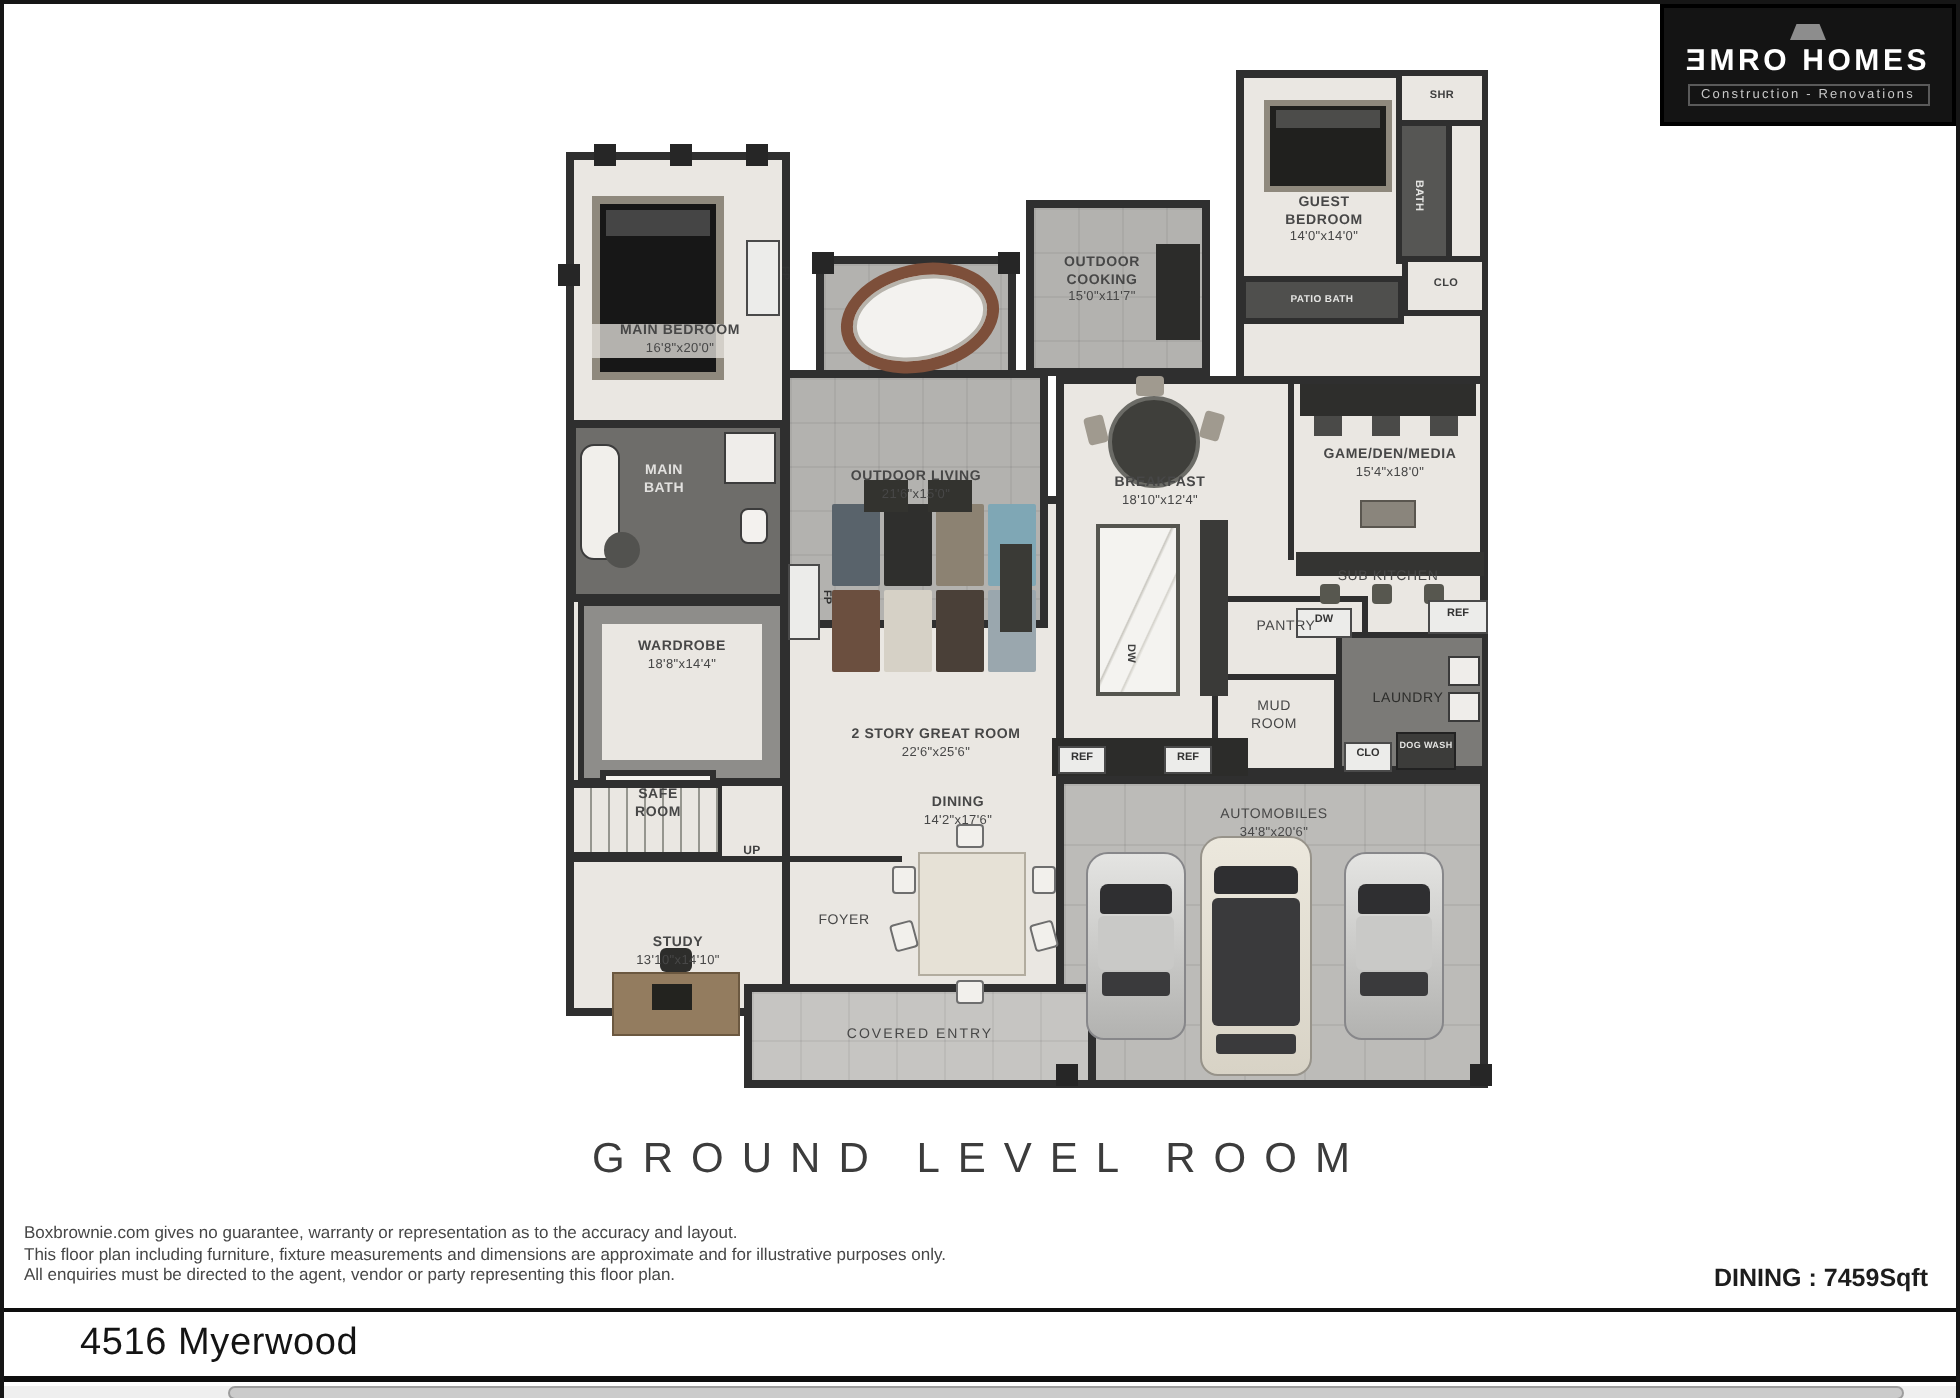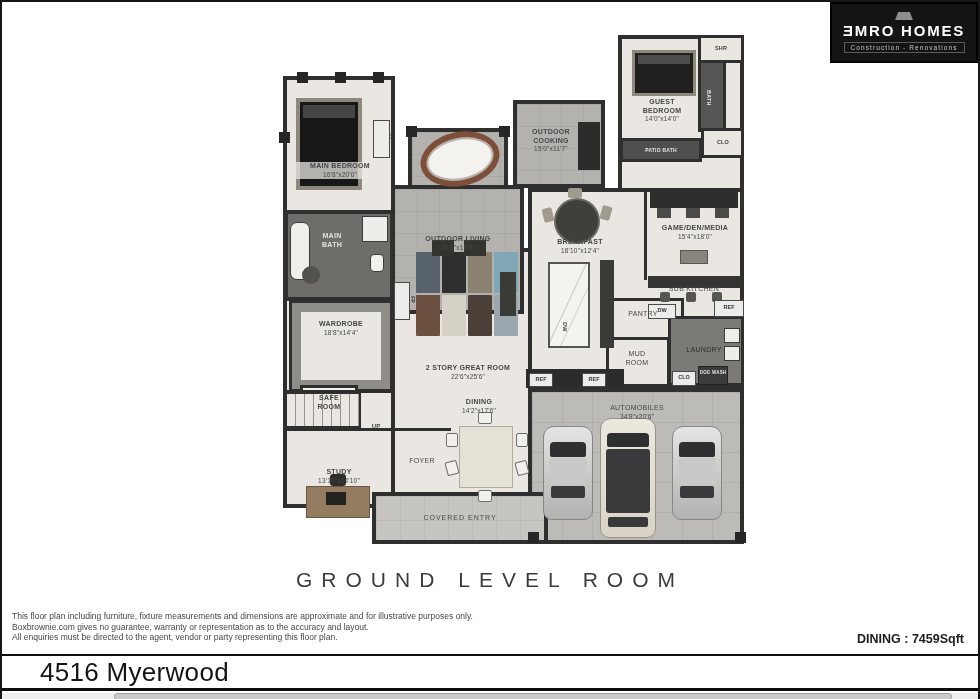--- a/index.html
+++ b/index.html
@@ -30,21 +30,21 @@
   .chair{position:absolute;width:12px;height:10px;background:#f2f0ec;border:1px solid #6e6e6e;border-radius:2px;z-index:5;}
   
   .logo{position:absolute;right:0;top:0;width:144px;height:57px;background:#141414;border:2px solid #000;z-index:10;display:flex;flex-direction:column;align-items:center;justify-content:center;}
   .logo-icon{width:18px;height:8px;background:#8d8d8d;clip-path:polygon(18% 0,82% 0,100% 100%,0 100%);margin-bottom:3px;}
   .brand{color:#fff;font-size:15px;font-weight:700;letter-spacing:1.8px;line-height:16px;}
   .tagline{color:#c9c9c9;font-size:6.5px;letter-spacing:1.1px;border:1px solid #5a5a5a;padding:1px 6px;margin-top:3px;}
   .plan-title{position:absolute;left:0;right:0;top:566px;text-align:center;font-size:21px;letter-spacing:9px;color:#3c3c3c;font-weight:500;z-index:10;}
   .disclaimer{position:absolute;left:10px;top:609px;font-size:8.5px;line-height:10.5px;color:#474747;z-index:10;}
   .total{position:absolute;right:14px;top:630px;font-size:12.5px;font-weight:700;color:#1d1d1d;z-index:10;}
   .addr-bar{position:absolute;left:0;right:0;top:652px;height:37px;background:#fff;border-top:2px solid #0e0e0e;border-bottom:3px solid #0e0e0e;box-sizing:border-box;display:flex;align-items:center;padding-left:38px;z-index:10;}
-  .addr{font-size:26px;color:#141414;letter-spacing:.3px;}
+  .addr{font-size:19px;color:#141414;letter-spacing:.3px;}
   .hscroll{position:absolute;left:0;right:0;top:691px;height:8px;background:#efefef;z-index:10;}
   .hthumb{position:absolute;left:112px;top:0;width:838px;height:7px;background:#cbcbcb;border:1px solid #9d9d9d;border-radius:4px;box-sizing:border-box;}
 </style>
 </head>
 <body>
 
 <div class="page">
 
   <div class="logo">
     <div class="logo-icon"></div>
@@ -258,22 +258,22 @@
   </div>
   <div class="car" style="left:670px;top:424px;width:48px;height:92px;">
     <div class="ws"></div>
     <div class="roof"></div>
     <div class="rw"></div>
   </div>
 
   <div class="plan-title">GROUND LEVEL ROOM</div>
 
   <div class="disclaimer">
+    <div>Boxbrownie.com gives no guarantee, warranty or representation as to the accuracy and layout.</div>
     <div>This floor plan including furniture, fixture measurements and dimensions are approximate and for illustrative purposes only.</div>
-    <div>Boxbrownie.com gives no guarantee, warranty or representation as to the accuracy and layout.</div>
     <div>All enquiries must be directed to the agent, vendor or party representing this floor plan.</div>
   </div>
 
   <div class="total">DINING : 7459Sqft</div>
 
   <div class="addr-bar">
     <span class="addr">4516 Myerwood</span>
   </div>
 
   <div class="hscroll">

